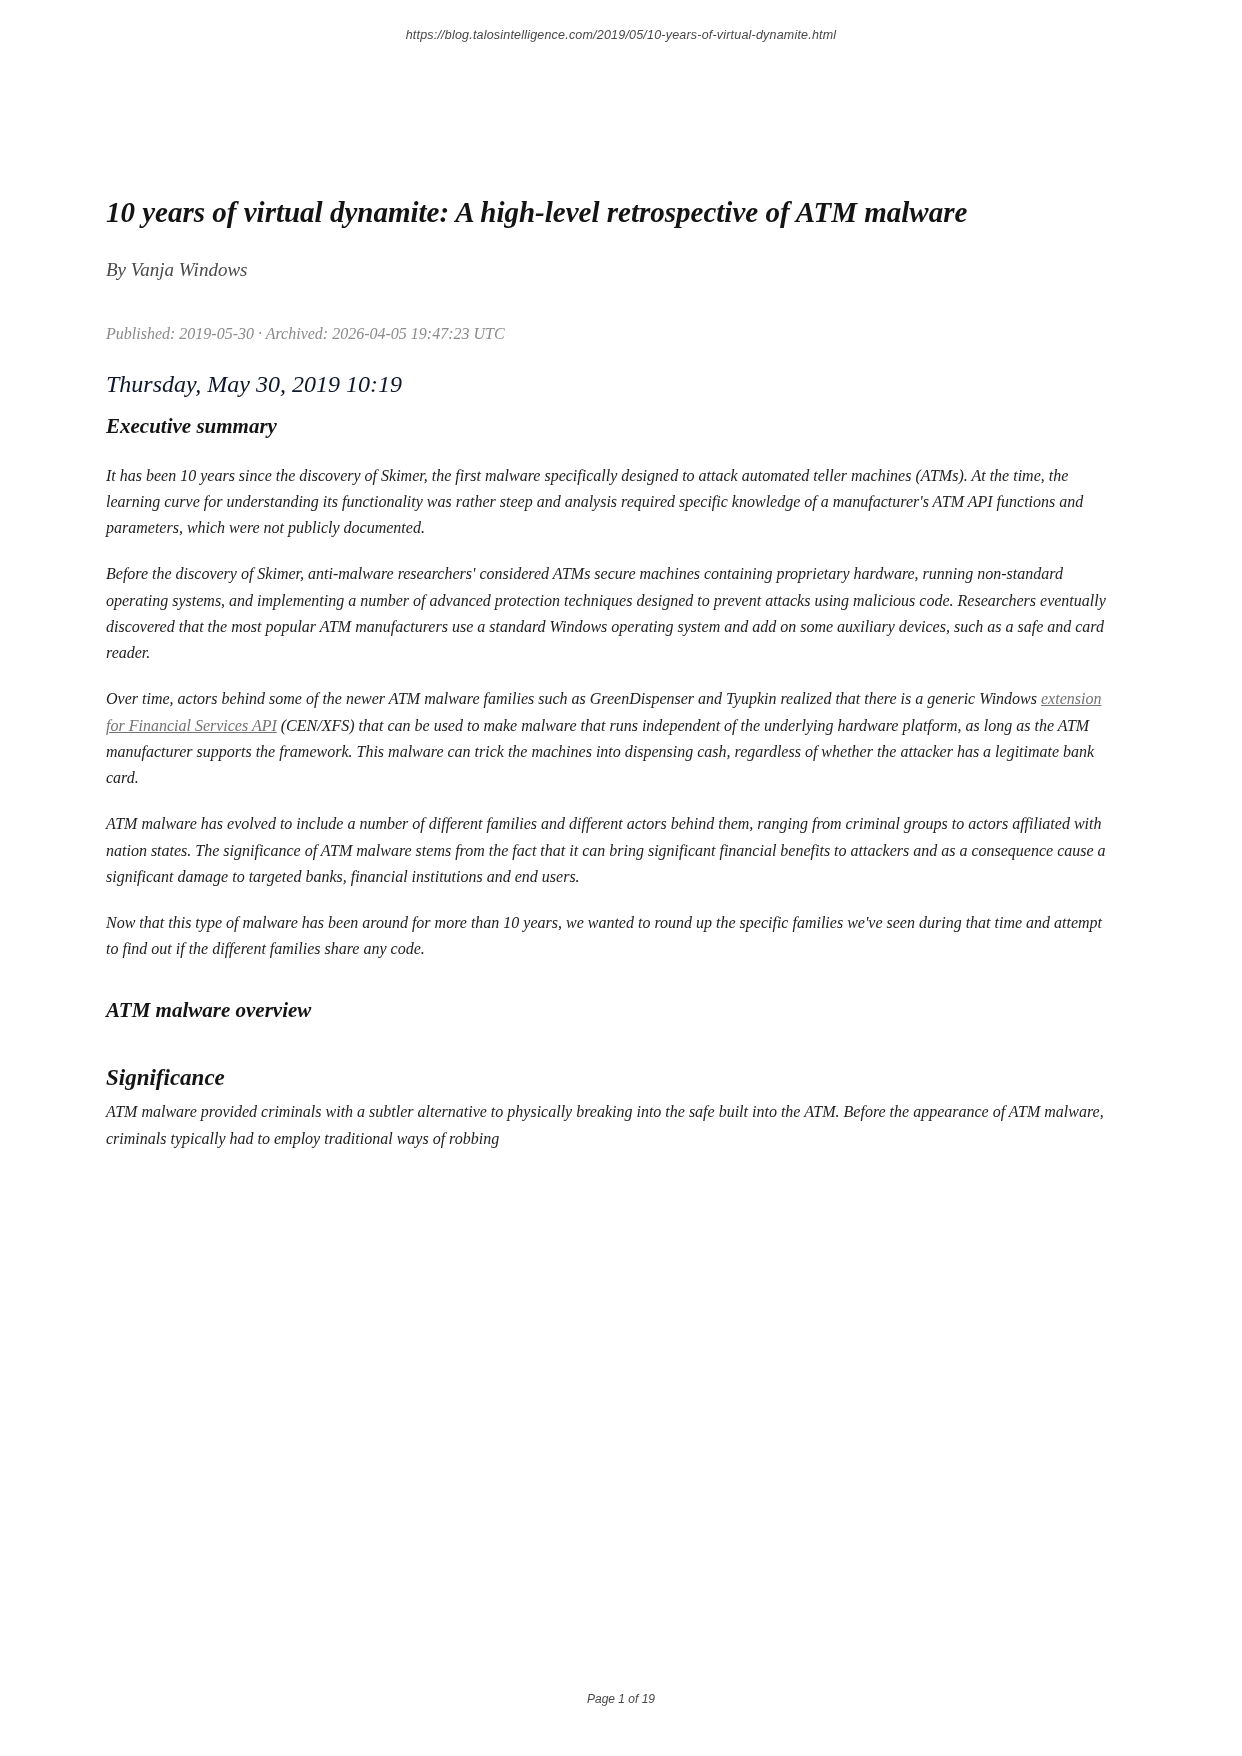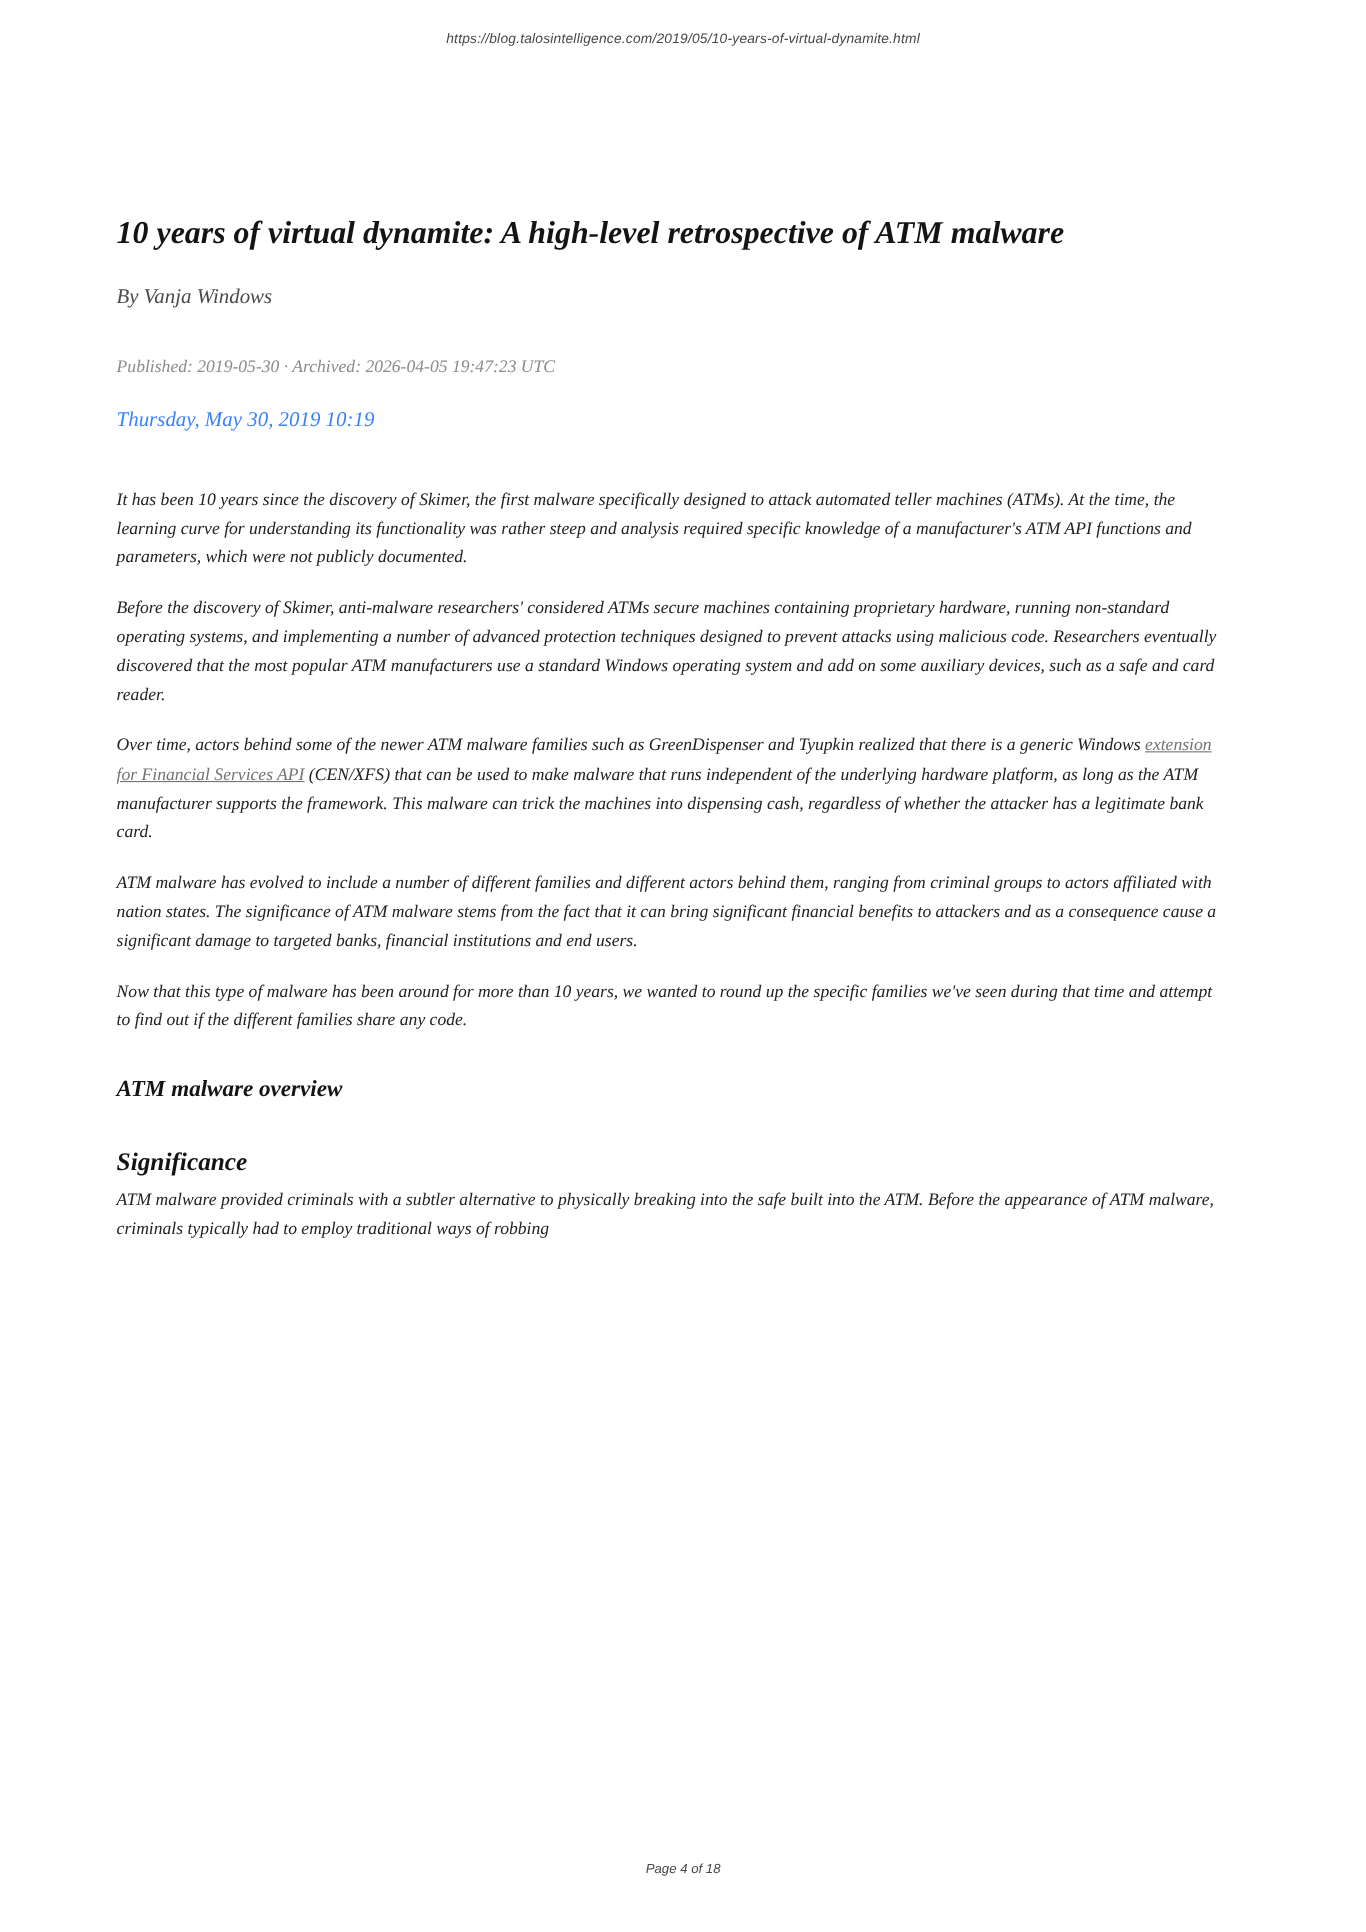--- a/index.html
+++ b/index.html
@@ -41,23 +41,23 @@
     color: #4a4a4a;
     margin-bottom: 26px;
   }
   .meta-line {
     font-size: 16px;
     color: #8b8b8b;
     margin-bottom: 28px;
     margin-top: 44px;
   }
   .date-line {
-    font-size: 19px;
-    color: #3b82f6;
-    margin-bottom: 49px;
+    font-size: 24px;
+    color: #0f172a;
+    margin-bottom: 16px;
   }
   h2.section-heading {
     font-size: 21px;
     font-weight: bold;
     color: #141414;
     margin: 0 0 24px 0;
   }
   h2.section-heading.spaced {
     margin-top: 36px;
   }
@@ -97,32 +97,33 @@
 <div class="page-content">
 
   <h1 class="article-title">10 years of virtual dynamite: A high-level retrospective of ATM malware</h1>
 
   <div class="byline">By Vanja Windows</div>
 
   <div class="meta-line">Published: 2019-05-30 · Archived: 2026-04-05 19:47:23 UTC</div>
 
   <div class="date-line">Thursday, May 30, 2019 10:19</div>
 
+  <h2 class="section-heading">Executive summary</h2>
 
   <p class="body-paragraph">It has been 10 years since the discovery of Skimer, the first malware specifically designed to attack automated teller machines (ATMs). At the time, the learning curve for understanding its functionality was rather steep and analysis required specific knowledge of a manufacturer's ATM API functions and parameters, which were not publicly documented.</p>
 
   <p class="body-paragraph">Before the discovery of Skimer, anti-malware researchers' considered ATMs secure machines containing proprietary hardware, running non-standard operating systems, and implementing a number of advanced protection techniques designed to prevent attacks using malicious code. Researchers eventually discovered that the most popular ATM manufacturers use a standard Windows operating system and add on some auxiliary devices, such as a safe and card reader.</p>
 
   <p class="body-paragraph"><span>Over time, actors behind some of the newer ATM malware families such as GreenDispenser and Tyupkin realized that there is a generic Windows </span><a class="body-link">extension for Financial Services API</a><span> (CEN/XFS) that can be used to make malware that runs independent of the underlying hardware platform, as long as the ATM manufacturer supports the framework. This malware can trick the machines into dispensing cash, regardless of whether the attacker has a legitimate bank card.</span></p>
 
   <p class="body-paragraph">ATM malware has evolved to include a number of different families and different actors behind them, ranging from criminal groups to actors affiliated with nation states. The significance of ATM malware stems from the fact that it can bring significant financial benefits to attackers and as a consequence cause a significant damage to targeted banks, financial institutions and end users.</p>
 
   <p class="body-paragraph">Now that this type of malware has been around for more than 10 years, we wanted to round up the specific families we've seen during that time and attempt to find out if the different families share any code.</p>
 
   <h2 class="section-heading spaced">ATM malware overview</h2>
 
   <h3 class="sub-heading">Significance</h3>
 
   <p class="body-paragraph">ATM malware provided criminals with a subtler alternative to physically breaking into the safe built into the ATM. Before the appearance of ATM malware, criminals typically had to employ traditional ways of robbing</p>
 
 </div>
 
-<div class="print-footer">Page 4 of 18</div>
+<div class="print-footer">Page 1 of 19</div>
 
 </body></html>

